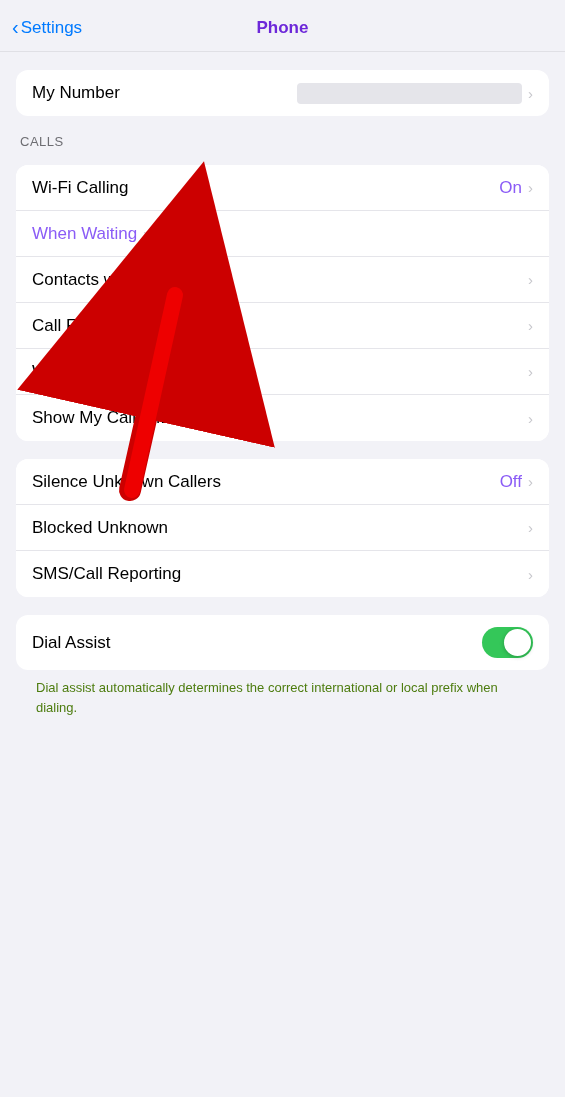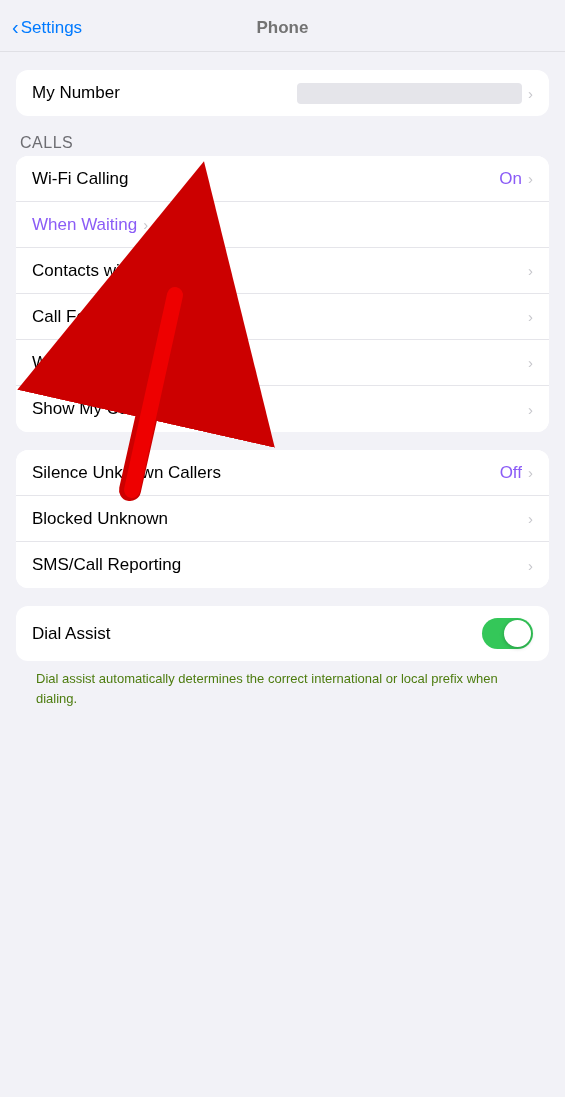--- a/index.html
+++ b/index.html
@@ -33,37 +33,37 @@
       text-decoration: none;
     }
     .nav-back-chevron {
       font-size: 20px;
       margin-right: 2px;
       color: #007aff;
     }
     .nav-title {
       font-size: 17px;
       font-weight: 600;
-      color: #737373;
+      color: #6d28d9;
       text-align: center;
     }
 
     
     .section {
       margin: 18px 0 0 0;
       padding: 0 16px;
     }
 
     .section-label {
-      font-size: 16px;
+      font-size: 13px;
       font-weight: 400;
       color: #6d6d72;
       text-transform: uppercase;
       letter-spacing: 0.5px;
-      margin-bottom: 4px;
+      margin-bottom: 16px;
       padding-left: 4px;
     }
 
     .card {
       background: #ffffff;
       border-radius: 12px;
       overflow: hidden;
     }
 
     .row {

